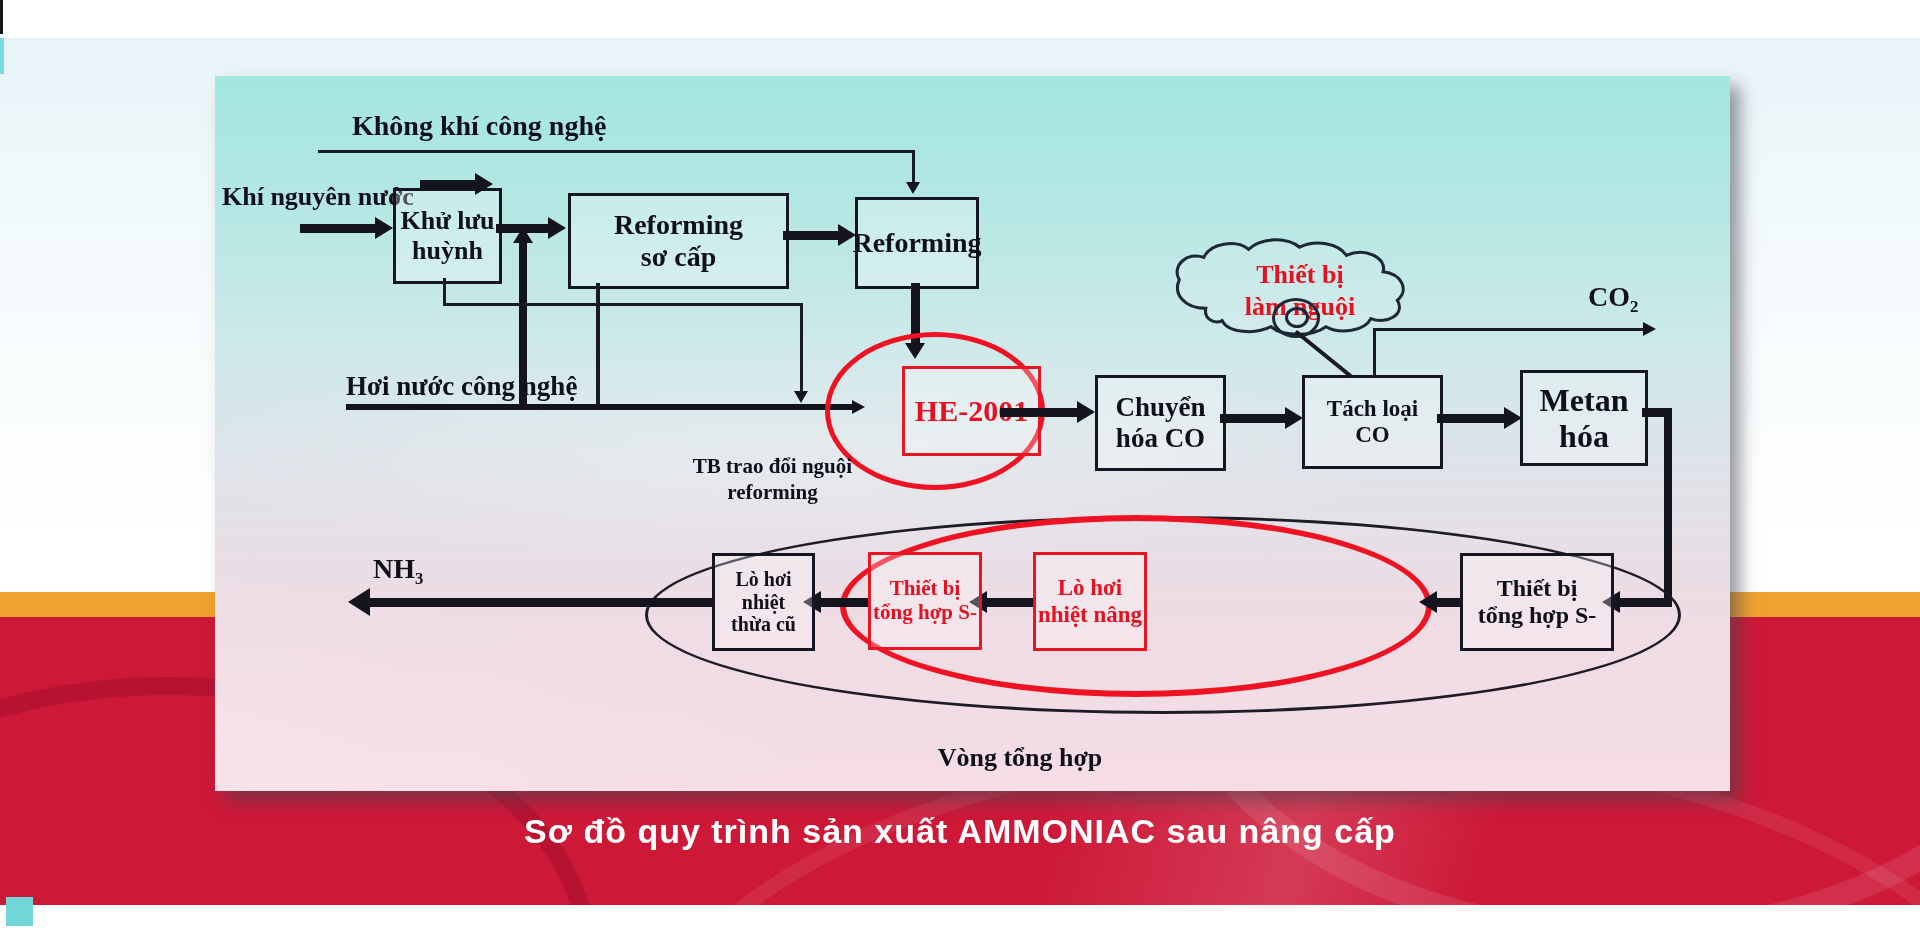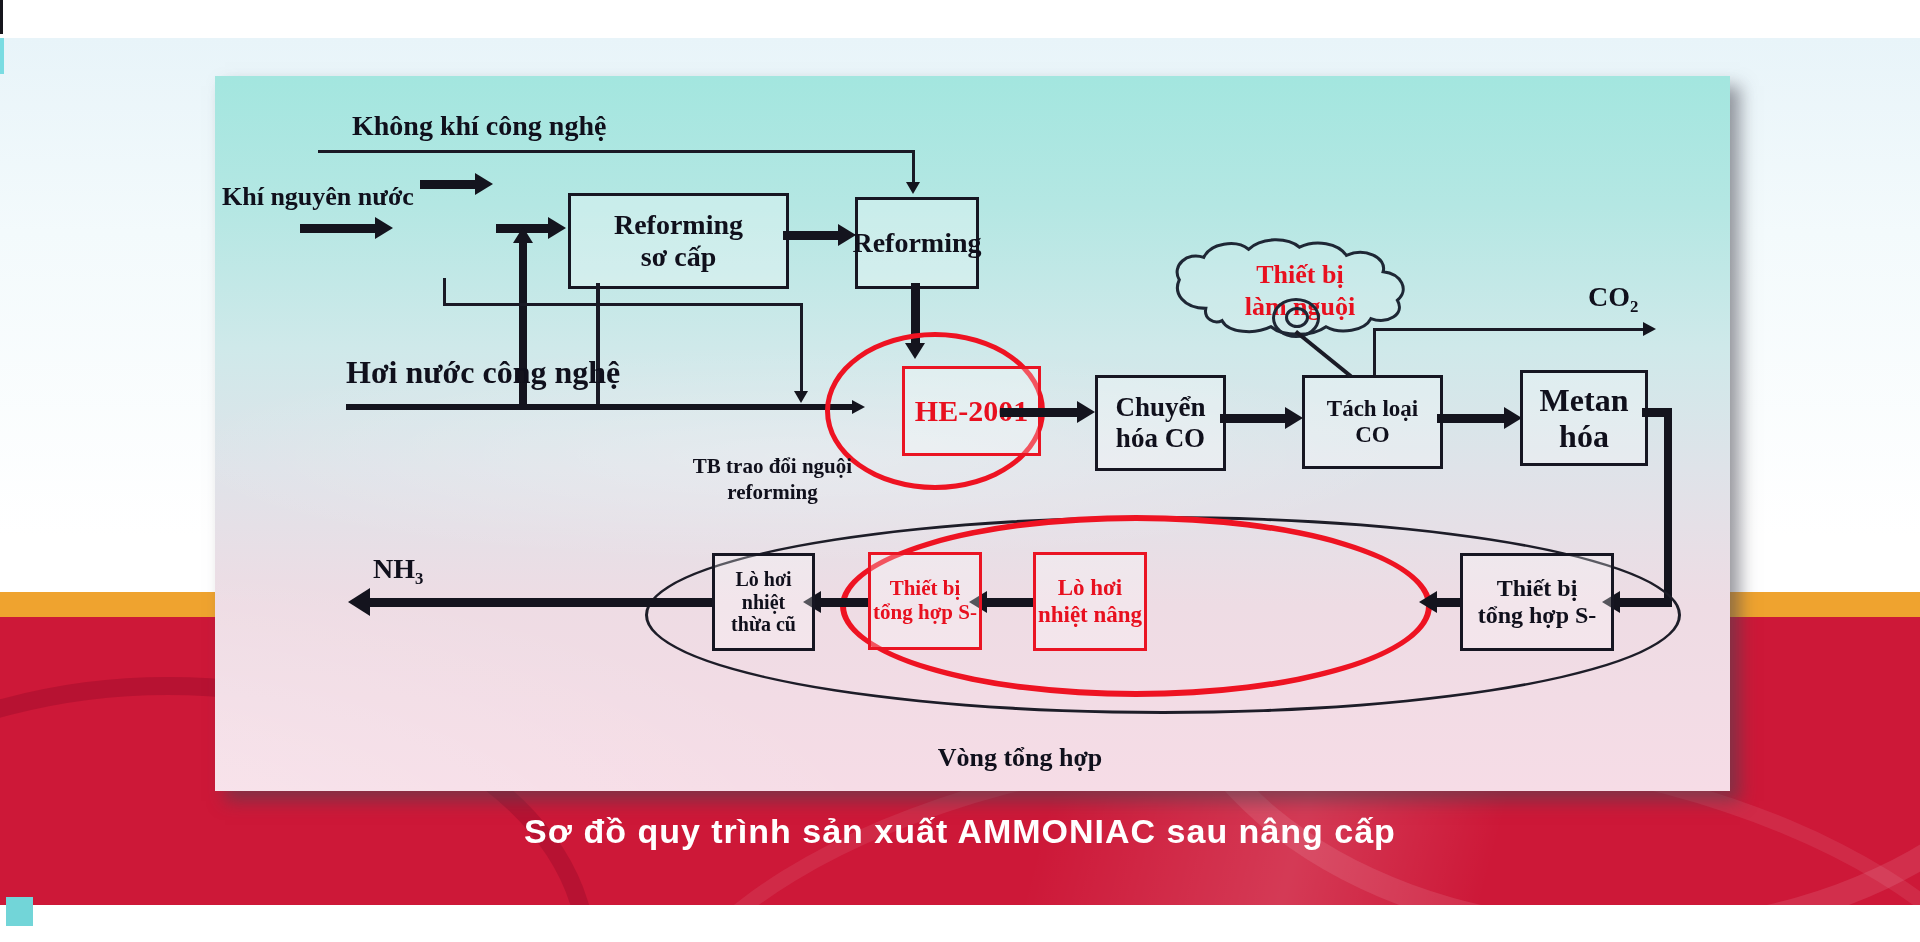--- a/index.html
+++ b/index.html
@@ -76,20 +76,24 @@
 
     <div class="thin" style="left:103px;top:74px;width:597px;height:3px"></div>
     <div class="thin" style="left:697px;top:74px;width:3px;height:36px"></div>
     <div class="head sm d" style="left:691px;top:106px"></div>
     <div class="lbl" style="left:137px;top:34px;font-size:28px">Không khí công nghệ</div>
 
     <div class="lbl" style="left:7px;top:106px;font-size:26px">Khí nguyên nước</div>
     <div class="shaft" style="left:85px;top:148px;width:76px;height:9px"></div>
     <div class="head r" style="left:160px;top:141px"></div>
 
+    <div class="box" style="left:178px;top:112px;width:103px;height:90px;font-size:26px">
+      <span>Khử lưu</span>
+      <span>huỳnh</span>
+    </div>
     <div class="shaft" style="left:205px;top:104px;width:55px;height:9px"></div>
     <div class="head r" style="left:260px;top:97px"></div>
 
     <div class="shaft" style="left:281px;top:148px;width:52px;height:9px"></div>
     <div class="head r" style="left:333px;top:141px"></div>
 
     <div class="shaft" style="left:304px;top:166px;width:8px;height:163px"></div>
     <div class="head u" style="left:298px;top:151px"></div>
 
     <div class="box" style="left:353px;top:117px;width:215px;height:90px;font-size:28px">
@@ -99,21 +103,21 @@
     <div class="thin" style="left:381px;top:207px;width:4px;height:122px"></div>
     <div class="shaft" style="left:568px;top:155px;width:55px;height:9px"></div>
     <div class="head r" style="left:623px;top:148px"></div>
     <div class="box" style="left:640px;top:121px;width:118px;height:86px;font-size:28px">
       <span>Reforming</span>
     </div>
 
     <div class="shaft" style="left:696px;top:207px;width:9px;height:62px"></div>
     <div class="head d" style="left:690px;top:267px"></div>
 
-    <div class="lbl" style="left:131px;top:278px;font-size:32px">Hơi nước công nghệ</div>
+    <div class="lbl" style="left:131px;top:295px;font-size:27px">Hơi nước công nghệ</div>
     <div class="shaft" style="left:131px;top:328px;width:506px;height:6px"></div>
     <div class="head sm r" style="left:637px;top:324px"></div>
 
     <div class="thin" style="left:228px;top:202px;width:3px;height:27px"></div>
     <div class="thin" style="left:228px;top:227px;width:360px;height:3px"></div>
     <div class="thin" style="left:585px;top:227px;width:3px;height:90px"></div>
     <div class="head sm d" style="left:579px;top:315px"></div>
 
     <div class="ellipse red-ring" style="left:610px;top:256px;width:210px;height:148px"></div>
     <div class="box red" style="left:687px;top:290px;width:133px;height:84px;font-size:30px">

